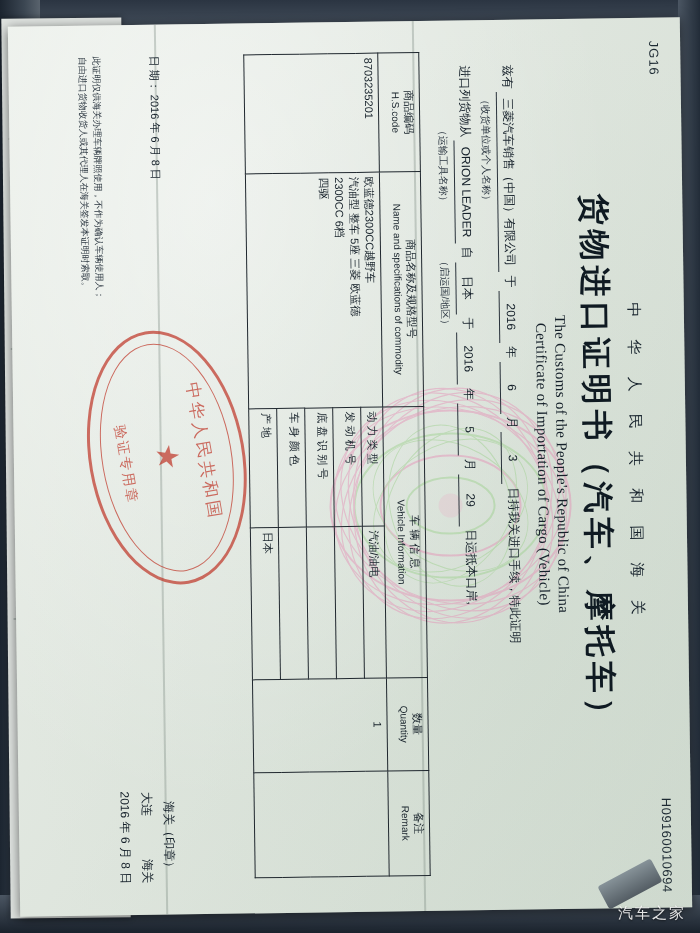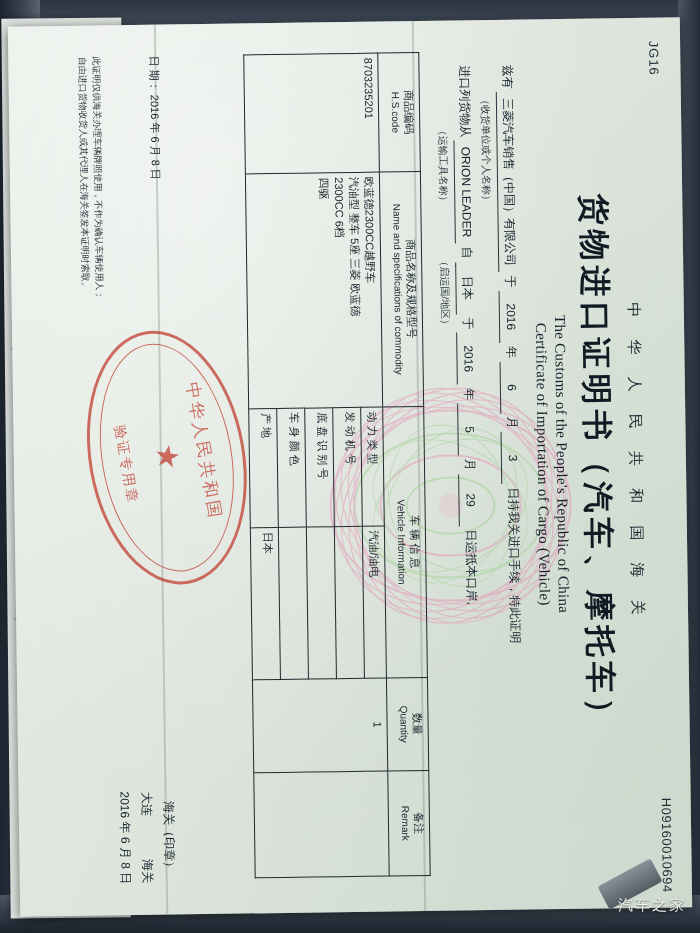--- a/index.html
+++ b/index.html
@@ -288,21 +288,21 @@
     width: 300px;
     height: 330px;
     pointer-events: none;
     opacity: .85;
   }
 
   
   .site-wm {
     position: absolute;
     right: 14px;
-    bottom: 18px;
+    bottom: 10px;
     color: rgba(255,255,255,.88);
     font-size: 15px;
     letter-spacing: 2px;
     text-shadow: 0 1px 2px rgba(0,0,0,.6);
   }
   .pen {
     position: absolute;
     right: 40px;
     bottom: 36px;
     width: 60px;

